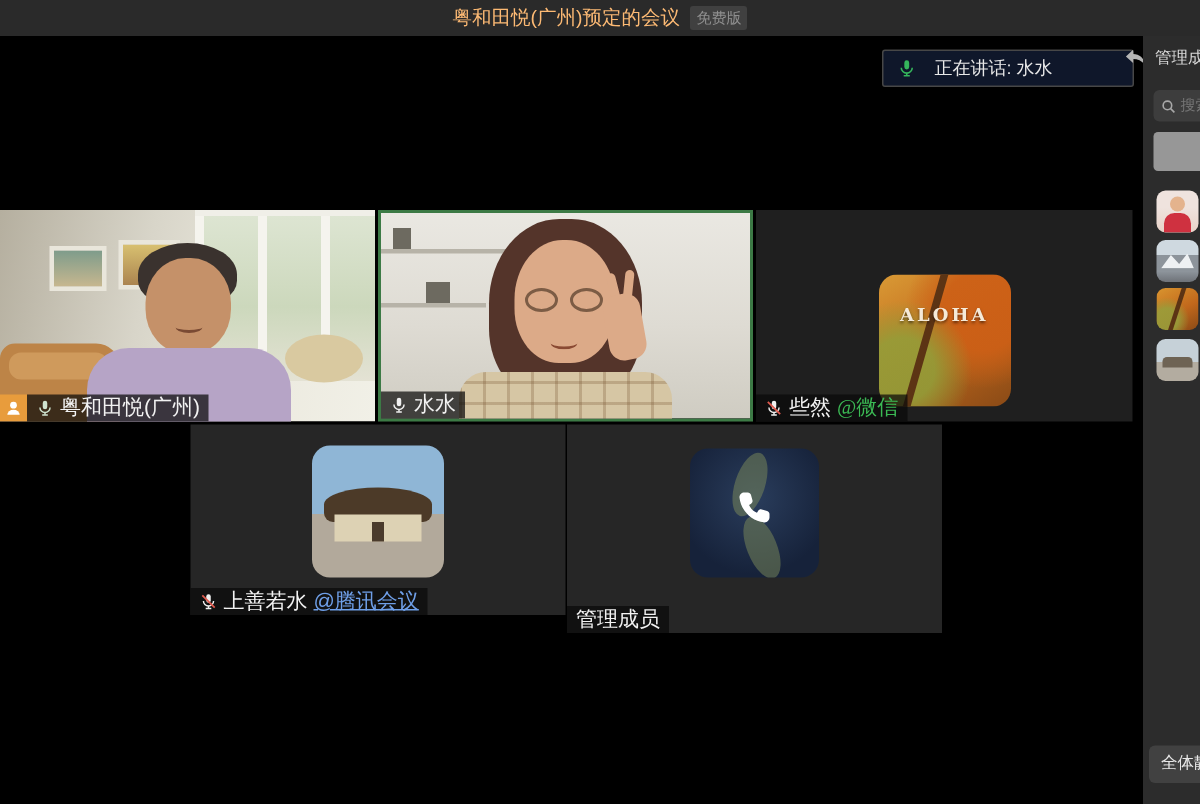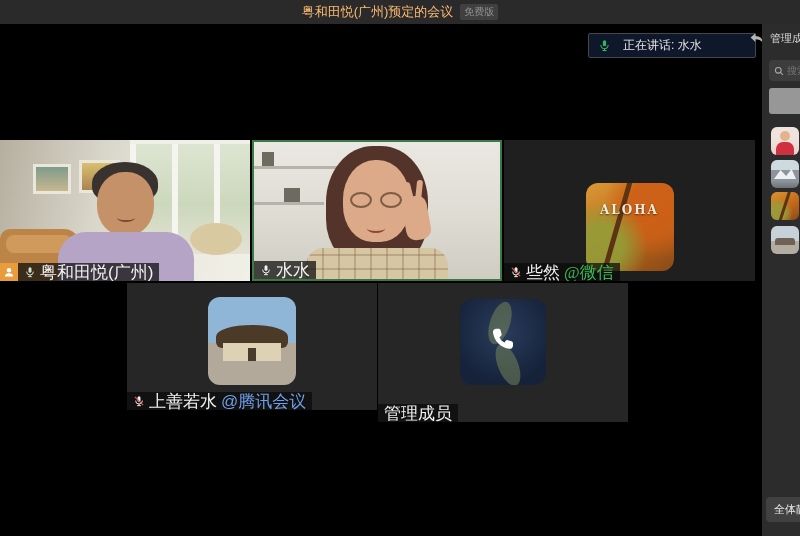--- a/index.html
+++ b/index.html
@@ -44,23 +44,23 @@
 
   
   .tile { position:absolute; overflow:hidden; }
   .tile1 { left:0; top:140px; width:250px; height:141px; }
   .tile2 { left:252px; top:140px; width:250px; height:141px; border:2px solid #3c7a45; background:#0c0c0c; }
   .tile3 { left:504px; top:140px; width:251px; height:141px; background:#1f1f1f; }
   .tile4 { left:127px; top:283px; width:250px; height:127px; background:#262626; }
   .tile5 { left:378px; top:283px; width:250px; height:139px; background:#262626; }
 
   .nlabel { position:absolute; bottom:0; left:0; height:18px; background:rgba(10,10,10,.72);
-    display:inline-flex; align-items:center; gap:4px; padding:0 6px; font-size:17px; color:#f2f2f2; white-space:nowrap; }
+    display:inline-flex; align-items:center; gap:4px; padding:0 6px; font-size:14px; color:#f2f2f2; white-space:nowrap; }
   .nlabel .sfx-wechat { color:#3bb954;font-family:Liberation Serif, serif; }
-  .nlabel .sfx-tm { color:#6f9fe8; }
+  .nlabel .sfx-tm { color:#6f9fe8;text-decoration:underline; }
   .hostbadge { position:absolute; bottom:0; left:0; width:18px; height:18px; background:#e89c3c;
     display:flex; align-items:center; justify-content:center; }
   .tile1 .nlabel { left:18px; }
 
   
   .room { width:100%; height:100%; position:relative;
     background:linear-gradient(100deg,#b5af9f 0%, #d8d5c9 38%, #ecead f 70%, #f1f0e7 100%);
     background:linear-gradient(100deg,#b5af9f 0%, #d8d5c9 38%, #eceadf 70%, #f1f0e7 100%); }
   .room .win { position:absolute; right:0; top:0; width:120px; height:114px; border-top:4px solid #f0efe8;
     background:repeating-linear-gradient(90deg,#f5f4ee 0 6px, transparent 6px 42px),

